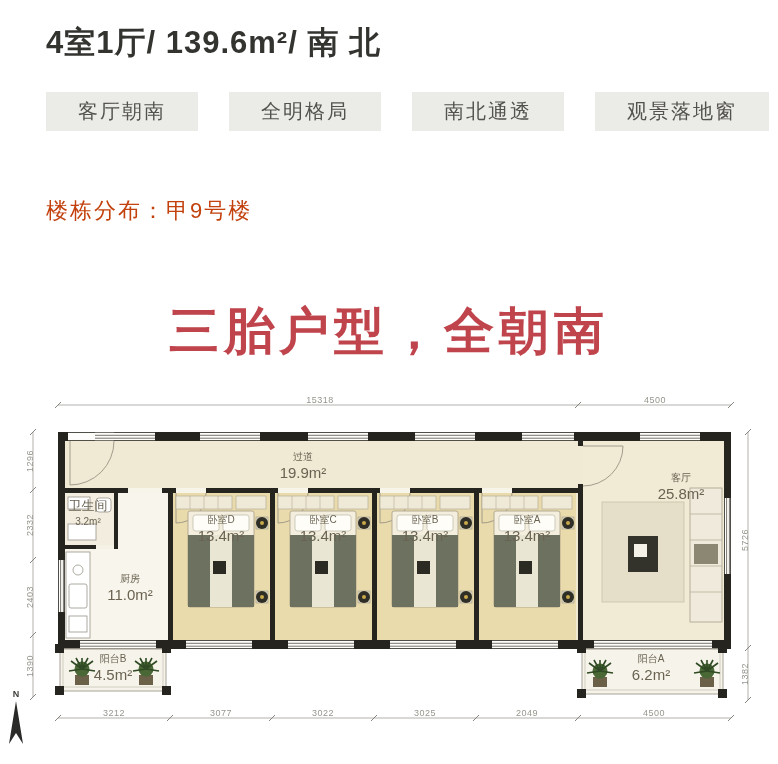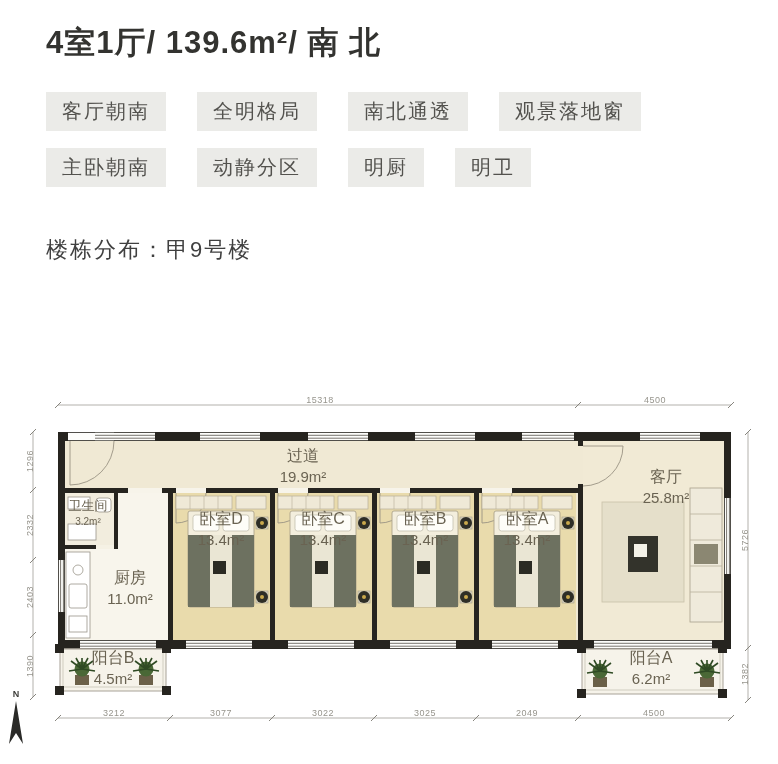--- a/index.html
+++ b/index.html
@@ -8,35 +8,35 @@
     font-family:"Liberation Sans","DejaVu Sans",sans-serif;
   }
   .title{
     position:absolute;left:46px;top:22px;font-size:31px;font-weight:700;color:#333330;
     letter-spacing:1px;white-space:nowrap;
   }
   .tag-row{position:absolute;left:46px;white-space:nowrap;}
   .row1{top:92px;} .row2{top:148px;}
   .tag{
     display:inline-block;background:#ebebe8;color:#53524e;font-size:20px;
-    padding:6px 16px;margin-right:31px;letter-spacing:2px;
+    padding:6px 32px;margin-right:31px;letter-spacing:2px;
   }
   .building{
-    position:absolute;left:46px;top:196px;font-size:22px;color:#404040;letter-spacing:2px;margin-top:39px;
+    position:absolute;left:46px;top:196px;font-size:22px;color:#c2410c;letter-spacing:2px;
   }
   .slogan{
     position:absolute;left:0;top:298px;width:100%;text-align:center;
     font-size:50px;font-weight:700;color:#c0444c;letter-spacing:5px;
   }
   .plan-svg{position:absolute;left:0;top:385px;}
   .room-label{
     position:absolute;transform:translate(-50%,-50%);text-align:center;
     color:#6a6352;line-height:1.3;white-space:nowrap;
   }
-  .room-label .rname{font-size:16px;}
+  .room-label .rname{font-size:10px;}
   .room-label .rarea{font-size:15px;}
   .room-label.small .rname{font-size:13px;}
   .room-label.small .rarea{font-size:10px;}
   .dim-label{
     position:absolute;transform:translate(-50%,-50%);font-size:9px;color:#97958d;
     letter-spacing:0.5px;white-space:nowrap;
   }
   .dim-label.rot{transform:translate(-50%,-50%) rotate(-90deg);}
   .north-label{
     position:absolute;transform:translate(-50%,-50%);font-size:9px;font-weight:700;color:#3c3c38;
@@ -45,26 +45,24 @@
 </head>
 <body>
 
 <div class="page">
 
   <div class="title">4室1厅/ 139.6m²/ 南 北</div>
 
   <div class="tag-row row1">
     <span class="tag">客厅朝南</span><span class="tag">全明格局</span><span class="tag">南北通透</span><span class="tag">观景落地窗</span>
   </div>
-  <div class="tag-row row2">
-    <span class="tag">主卧朝南</span><span class="tag">动静分区</span><span class="tag">明厨</span><span class="tag">明卫</span>
-  </div>
 
   <div class="building">楼栋分布：甲9号楼</div>
 
+  <div class="slogan">三胎户型，全朝南</div>
 
   <svg class="plan-svg" width="778" height="379" viewBox="0 385 778 764" preserveAspectRatio="xMinYMin slice">
     <defs>
       <g id="plant">
         <rect x="-7" y="3" width="14" height="10" fill="#6b6048"></rect>
         <circle cx="0" cy="-3" r="7.5" fill="#4a6836"></circle>
         <path d="M0 -3 L-11 -11 M0 -3 L11 -11 M0 -3 L-13 -1 M0 -3 L13 -1 M0 -3 L0 -14 M0 -3 L-6 -14 M0 -3 L6 -14" stroke="#2f4a24" stroke-width="1.6" fill="none"></path>
       </g>
       <g id="bed">
         <rect x="3" y="3" width="56" height="13" fill="#efe9d7" stroke="#b7ae97" stroke-width="0.7"></rect>
@@ -225,21 +223,21 @@
       <rect x="690" y="488" width="32" height="134" fill="#efeadb" stroke="#a9a18c" stroke-width="0.8"></rect>
       <path d="M690 514 H722 M690 540 H722 M690 566 H722 M690 592 H722" stroke="#b9b19c" stroke-width="0.8"></path>
       <rect x="694" y="544" width="24" height="20" fill="#8b8772"></rect>
     </g>
   </svg>
 
   <div class="room-label" style="left:303px;top:466px">
     <div class="rname">过道</div>
     <div class="rarea">19.9m²</div>
   </div>
-  <div class="room-label" style="left:666px;top:487px">
+  <div class="room-label" style="left:681px;top:487px">
     <div class="rname">客厅</div>
     <div class="rarea">25.8m²</div>
   </div>
   <div class="room-label small" style="left:88px;top:513px">
     <div class="rname">卫生间</div>
     <div class="rarea">3.2m²</div>
   </div>
   <div class="room-label" style="left:130px;top:588px">
     <div class="rname">厨房</div>
     <div class="rarea">11.0m²</div>

